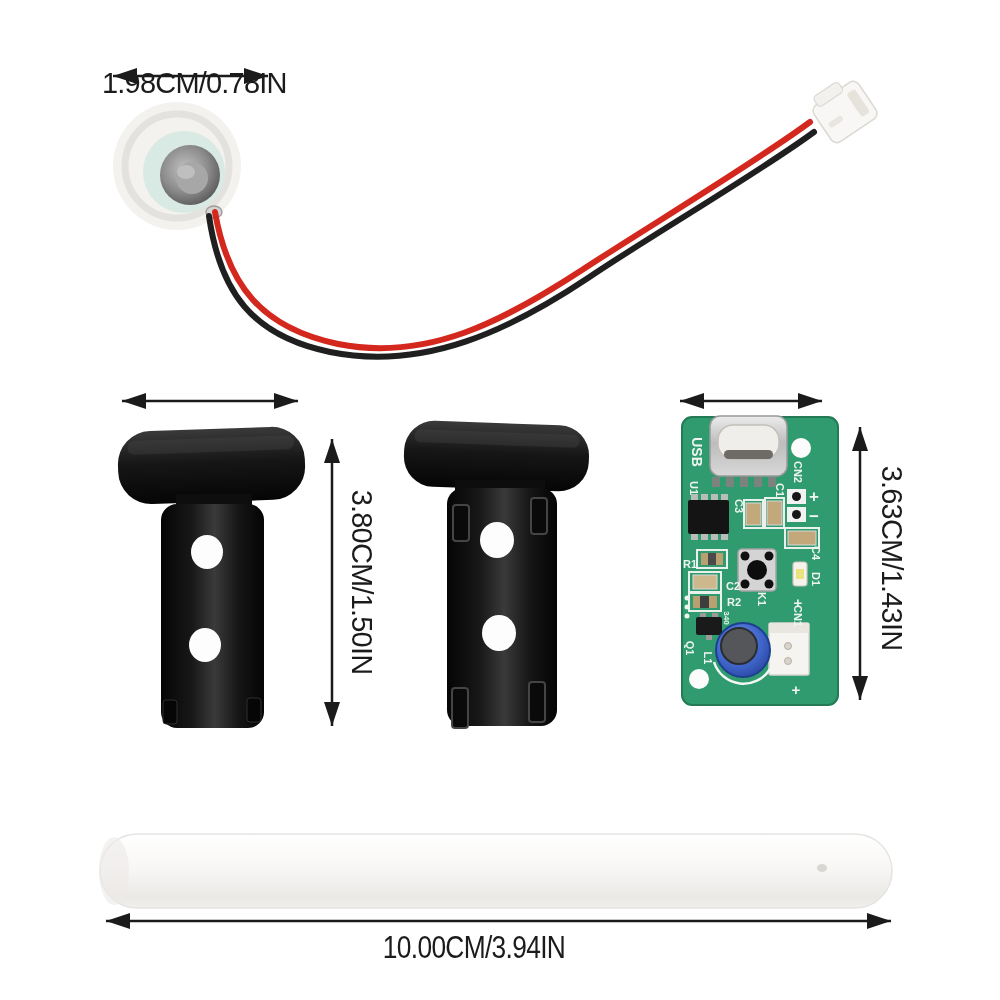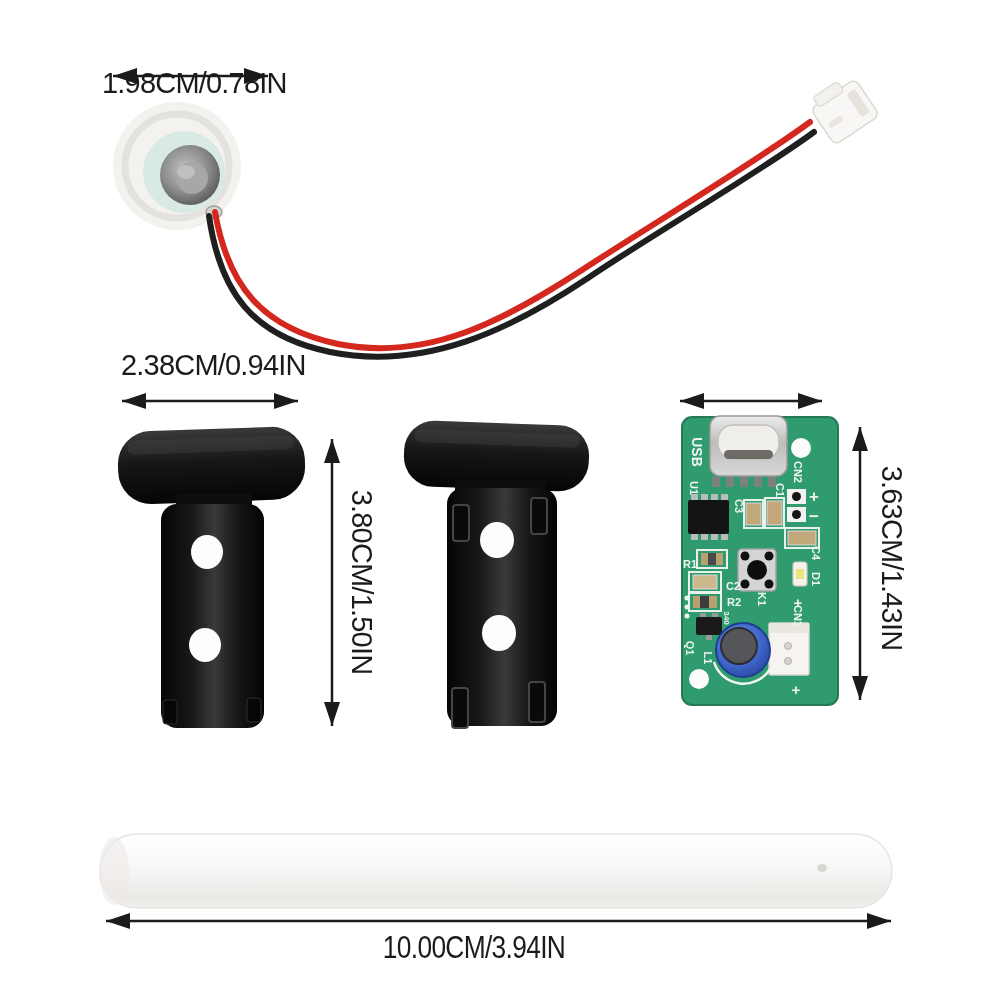--- a/index.html
+++ b/index.html
@@ -249,21 +249,20 @@
       <line x1="122" y1="401" x2="298" y2="401" marker-start="url(#ah)" marker-end="url(#ah)"></line>
       <line x1="680" y1="401" x2="822" y2="401" marker-start="url(#ah)" marker-end="url(#ah)"></line>
       <line x1="332" y1="439" x2="332" y2="726" marker-start="url(#ah)" marker-end="url(#ah)"></line>
       <line x1="860" y1="427" x2="860" y2="700" marker-start="url(#ah)" marker-end="url(#ah)"></line>
       <line x1="106" y1="921" x2="891" y2="921" marker-start="url(#ah)" marker-end="url(#ah)"></line>
     </g>
   </svg>
 
   <div class="dim-label" style="left:102px;top:28px;margin-top:40px;">1.98CM/0.78IN</div>
 
-  <div class="dim-label" style="left:121px;top:350px;">2.38CM/0.94IN</div>
 
 
   <div class="dim-label vertical" style="left:361px;top:582px;">3.80CM/1.50IN</div>
 
   <div class="dim-label vertical" style="left:891px;top:558px;">3.63CM/1.43IN</div>
 
   <div class="dim-label condensed" style="left:474px;top:931px;">10.00CM/3.94IN</div>
 </div>
 
 </body></html>

